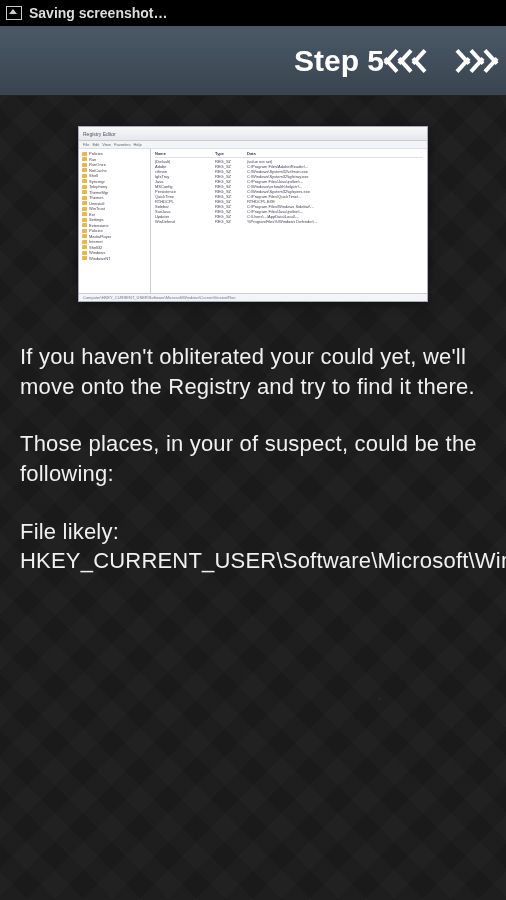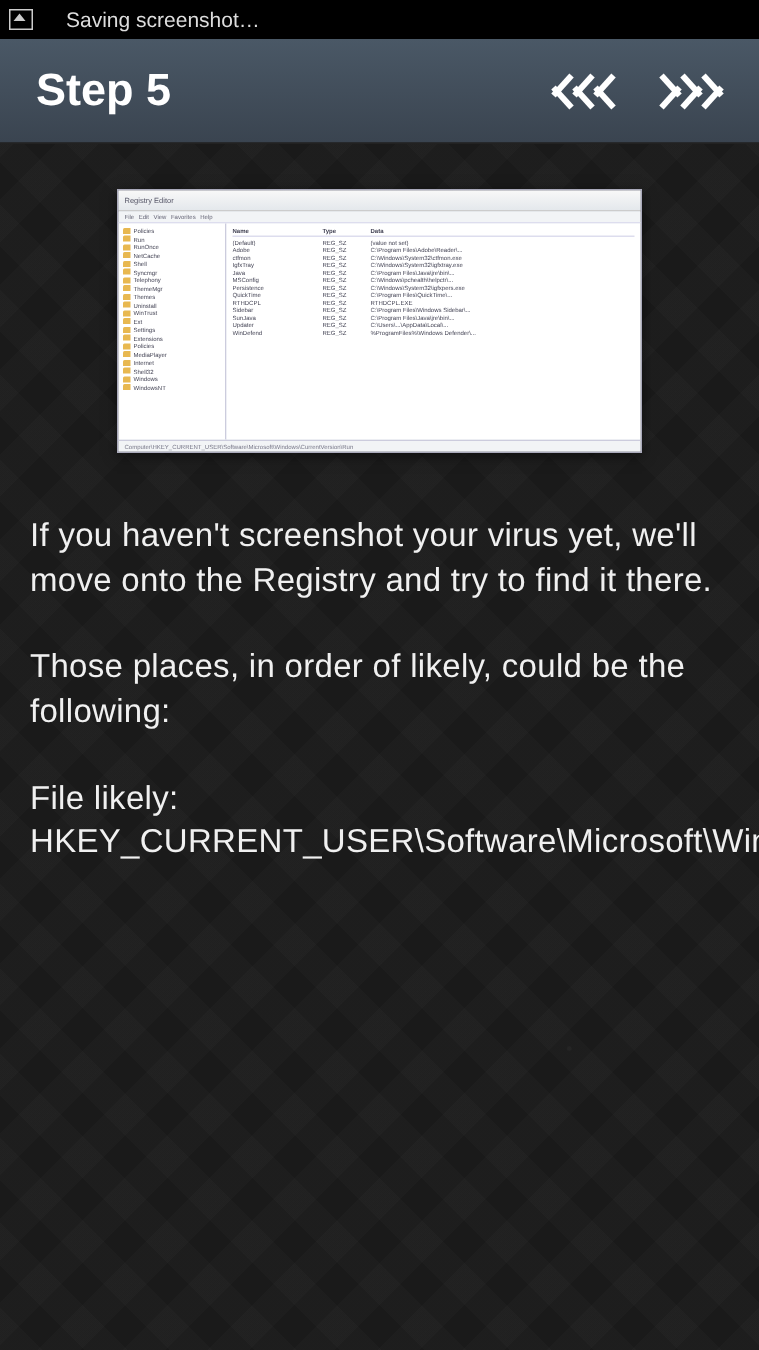--- a/index.html
+++ b/index.html
@@ -8,45 +8,46 @@
   font-family: Arial, Helvetica, sans-serif;
   background: #1a1a1a;
   color: #eee;
 }
 .status-bar {
   height: 26px;
   background: #000;
   display: flex;
   align-items: center;
   padding: 0 6px;
-  gap: 22px;
+  gap: 7px;
   color: #ddd;
   font-size: 14px;
+  font-weight: bold;
 }
 .status-icon {
   width: 16px; height: 14px;
   border: 1.5px solid #ccc;
   position: relative;
 }
 .status-icon::after {
   content: "";
   position: absolute;
   left: 2px; top: 2px;
   width: 0; height: 0;
   border-left: 4px solid transparent;
   border-right: 4px solid transparent;
   border-bottom: 5px solid #ccc;
 }
 .header {
   height: 70px;
   background: linear-gradient(#4a5866, #3a4450);
   display: flex;
   align-items: center;
-  justify-content: space-between;
-  padding: 0 24px;
+  justify-content: flex-end;
+  padding: 0 8px;
   border-bottom: 1px solid #222;
 }
 .header-title {
   color: #fff;
   font-size: 30px;
   font-weight: bold;
 }
 .nav-arrows { display: flex; gap: 30px; }
 .arrow { display: flex; gap: -2px; cursor: pointer; }
 .chev {
@@ -355,19 +356,19 @@
             </div>
           </div>
       </div>
     </div>
     <div class="thumb-status">
       <span>Computer\HKEY_CURRENT_USER\Software\Microsoft\Windows\CurrentVersion\Run</span>
     </div>
   </div>
 
   <div class="body-text">
-    <div class="para">If you haven't screenshot your virus yet, we'll move onto the Registry and try to find it there.</div>
-    <div class="para">Those places, in order of likely, could be the following:</div>
+    <div class="para">If you haven't obliterated your could yet, we'll move onto the Registry and try to find it there.</div>
+    <div class="para">Those places, in your of suspect, could be the following:</div>
     <div class="para">File likely:
 HKEY_CURRENT_USER\Software\Microsoft\Windows\CurrentVersion\RunOnce</div>
   </div>
 
 </div>
 
 </body></html>

